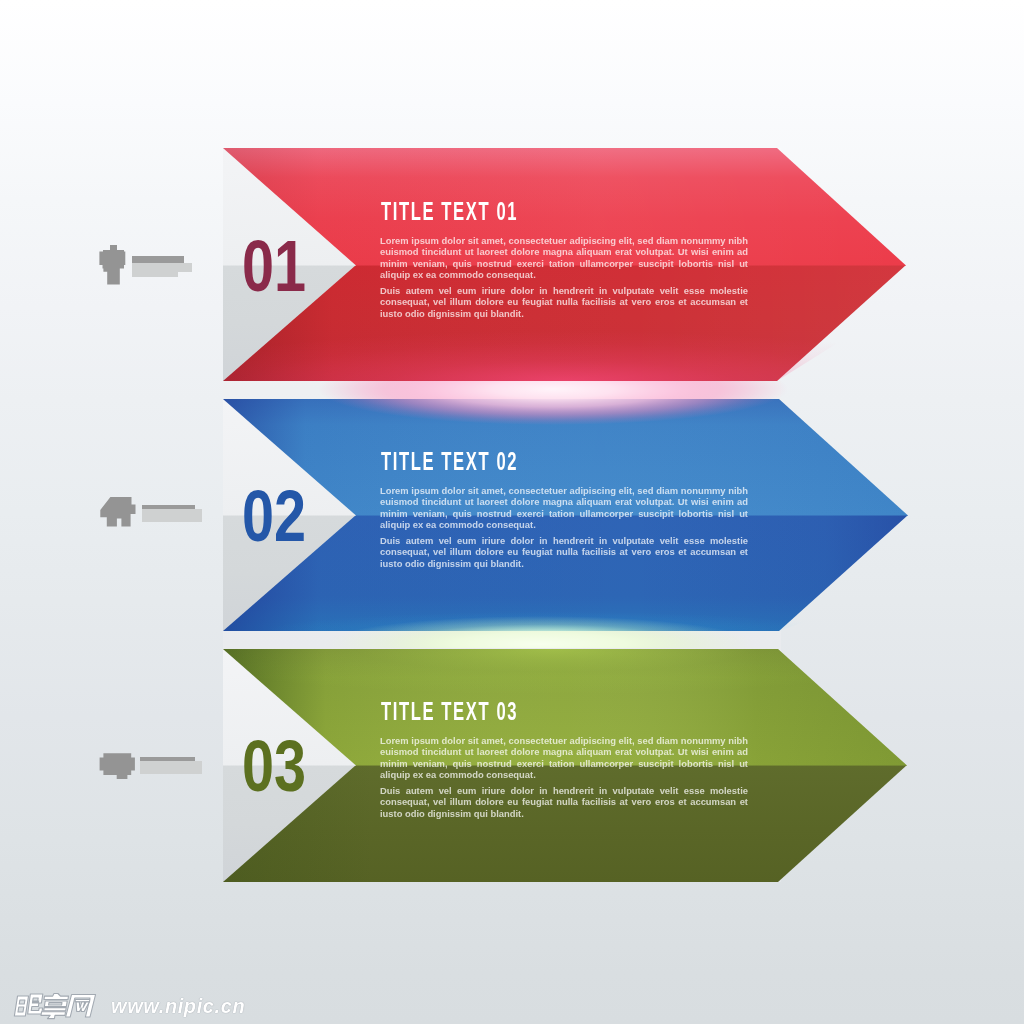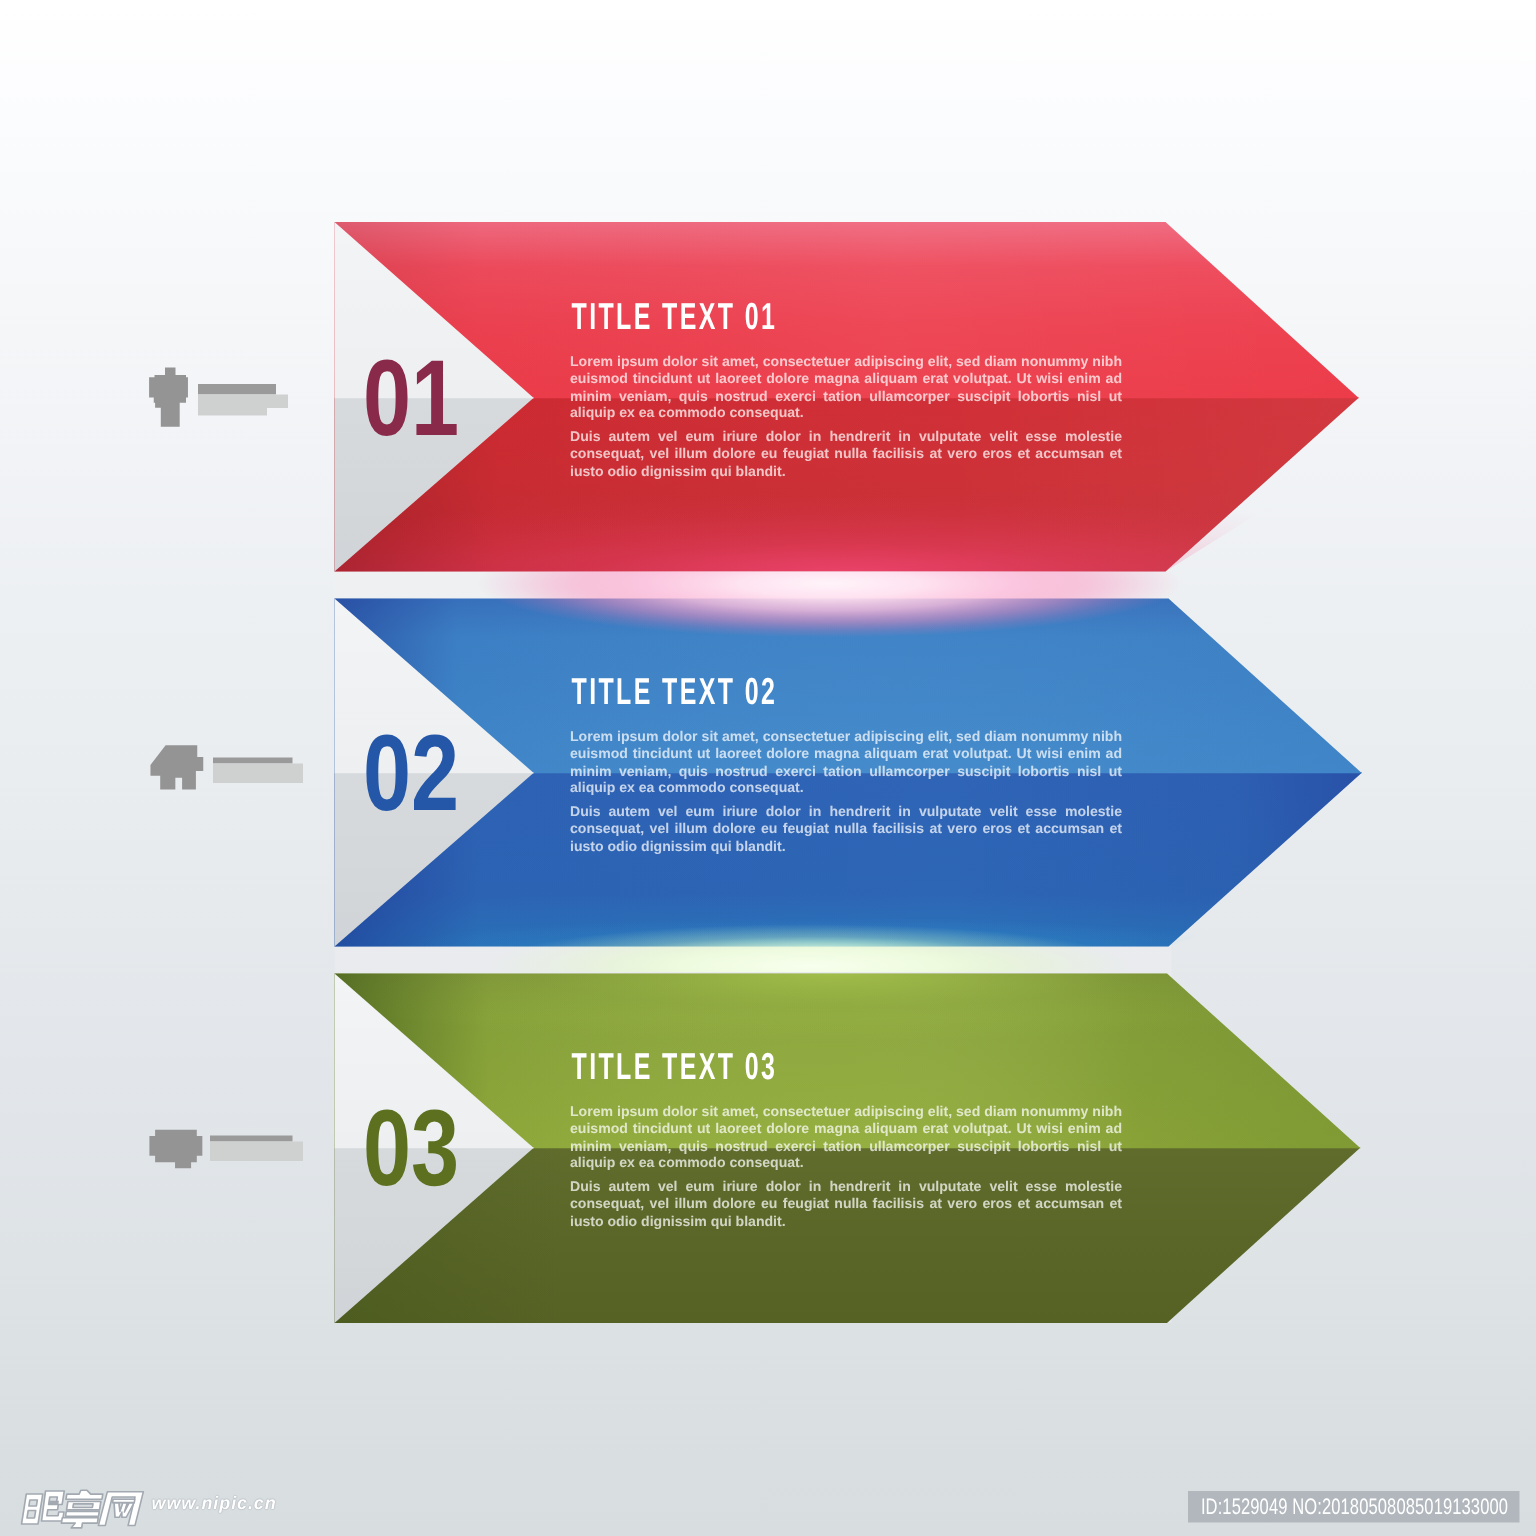--- a/index.html
+++ b/index.html
@@ -19,22 +19,22 @@
   .para{color:rgba(255,255,255,0.72);font-size:9.4px;line-height:11.4px;
         text-align:justify;}
   .num{position:absolute;font-weight:bold;font-size:72px;line-height:1;
        letter-spacing:0px;transform:scaleX(0.80);transform-origin:0 0;}
 
   
   .legend{position:absolute;}
   .legend .bar1{position:absolute;background:#9a9a9a;}
   .legend .bar2{position:absolute;background:#cfd1d1;}
   .wm-url{position:absolute;font-weight:bold;font-style:italic;color:#fff;
-          font-size:12px;letter-spacing:0.6px;white-space:nowrap;
-          text-shadow:0 0 0.8px #9aa1a9, 0 0 0.8px #9aa1a9;}
+          font-size:20px;letter-spacing:0.6px;white-space:nowrap;
+          text-shadow:0 0 0.8px #9aa1a9, 0 0 0.8px #9aa1a9;margin-left:10px;}
   .wm-id-box{position:absolute;background:#b1b7bd;
          width:221px;height:21px;}
   .wm-id{position:absolute;color:#fff;font-size:15px;
          padding:0;letter-spacing:0.1px;white-space:nowrap;
          left:110.5px;top:10.5px;line-height:0;
          transform:translate(-50%,0) scaleX(0.735);}
 </style>
 </head>
 <body>
 
@@ -277,17 +277,14 @@
       </g>
 
       <g transform="translate(54,0)">
         <path d="M0.8,1.5 h24 l-2,22.5 h-4.6 l1.6,-19 h-15.2 l-1.6,19 h-4.6 z"></path>
         <path d="M5.4,6.5 h14.5 v2.2 h-14.5 z"></path>
         <path d="M6.5,9 h3.2 l1.6,5.6 l0.9,-5.6 h3 l-0.9,5.9 l2.2,-5.9 h3.2 l-3.6,9.5 h-2.9 l-0.6,-3.4 l-1.1,3.4 h-2.9 z"></path>
       </g>
     </g>
   </svg>
   <div class="wm-url" style="left:101px;top:995px;">www.nipic.cn</div>
-  <div class="wm-id-box" style="left:792px;top:994px;">
-    <div class="wm-id">ID:1529049 NO:20180508085019133000</div>
-  </div>
 
 </div>
 
 </body></html>

